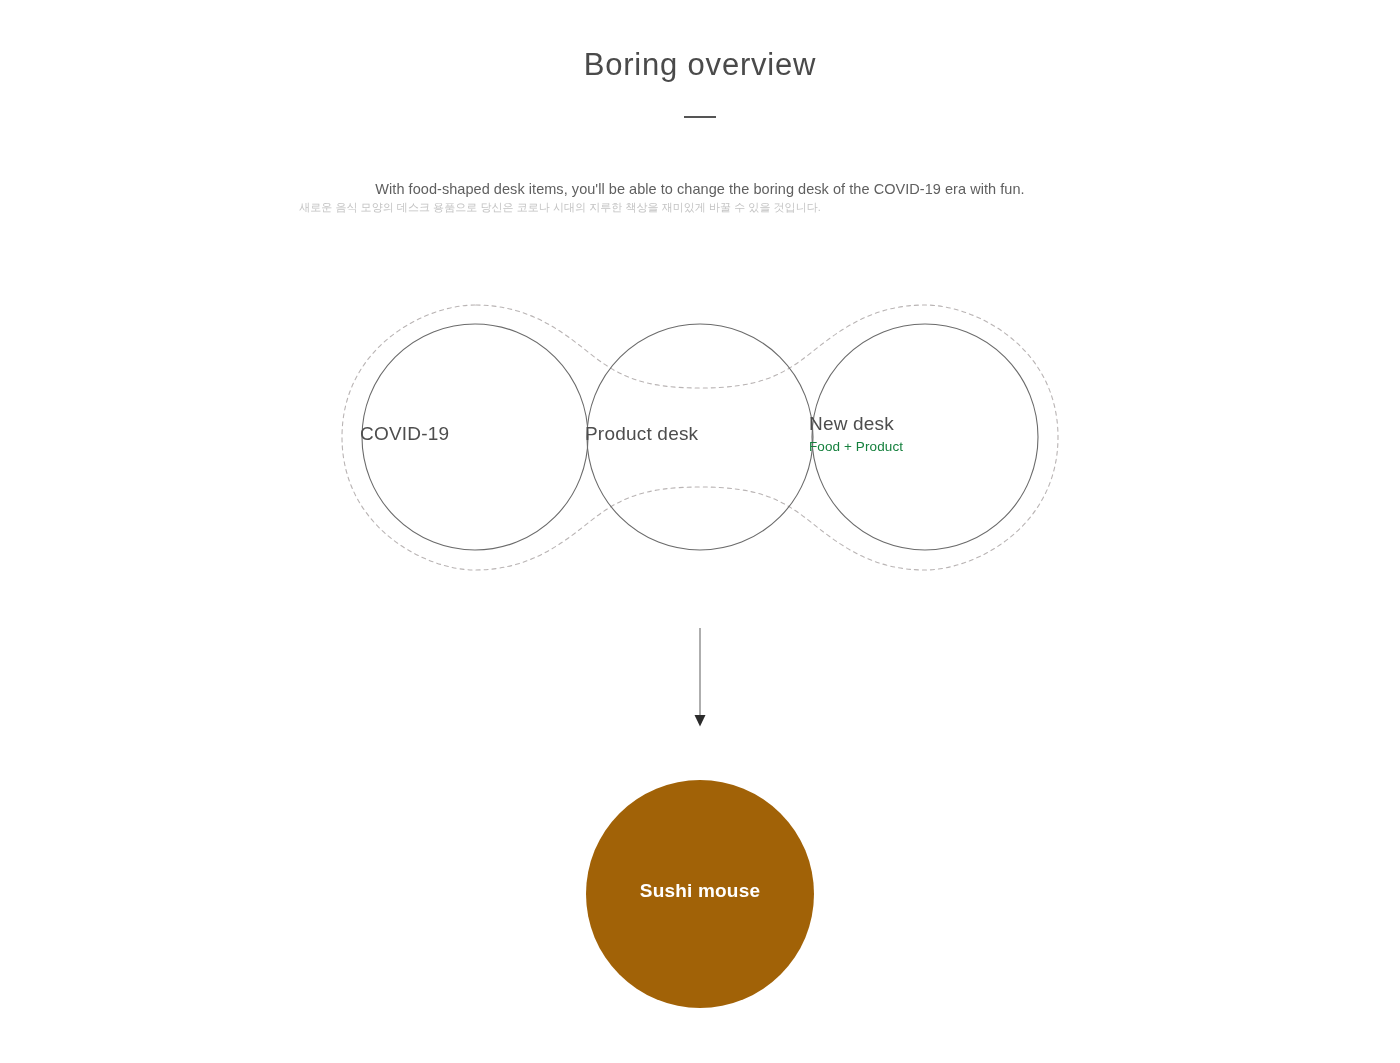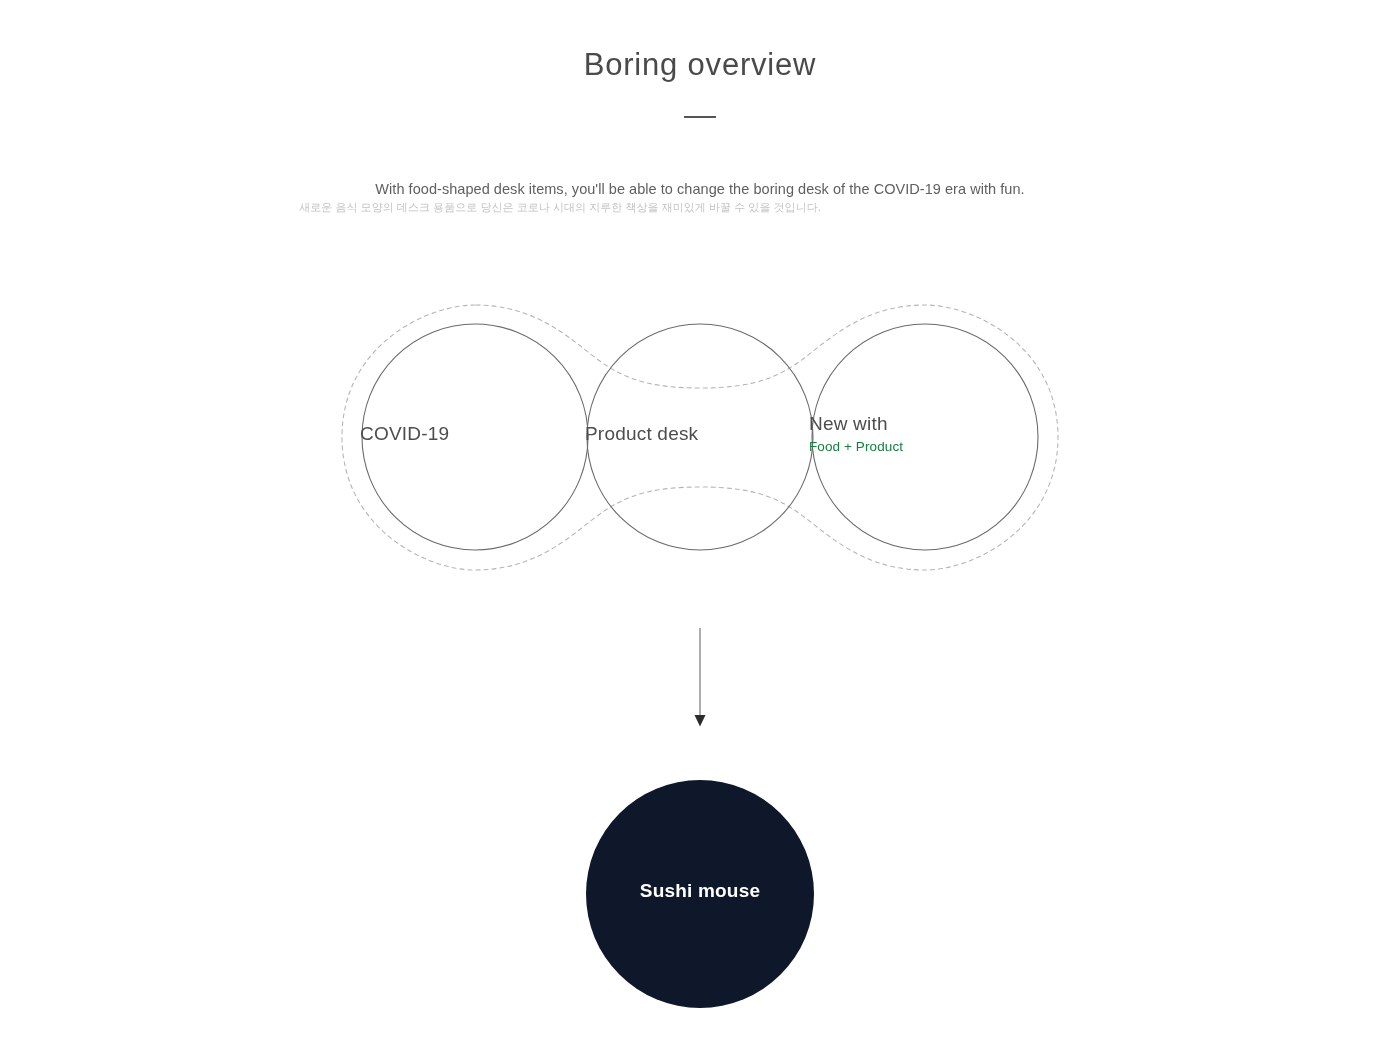--- a/index.html
+++ b/index.html
@@ -168,27 +168,27 @@
 
   <div class="circle-label label-c1">
     <span class="main">COVID-19</span>
   </div>
 
   <div class="circle-label label-c2">
     <span class="main">Product desk</span>
   </div>
 
   <div class="circle-label label-c3">
-    <span class="main">New with</span>
+    <span class="main">New desk</span>
     <span class="sub">Food + Product</span>
   </div>
 </div>
 
 <div class="arrow">
   <svg width="56" height="104" viewBox="0 0 56 104" xmlns="http://www.w3.org/2000/svg">
     <line x1="28" y1="0" x2="28" y2="88" stroke="#8c8c8c" stroke-width="1.4"></line>
     <path d="M 22.5 87 L 33.5 87 L 28 98.5 Z" fill="#2b2b2b"></path>
   </svg>
 </div>
 
-<div class="result-bubble" style="background: #0f172a;">
+<div class="result-bubble" style="background: #a16207;">
   <span class="result-text">Sushi mouse</span>
 </div>
 
 </body></html>

